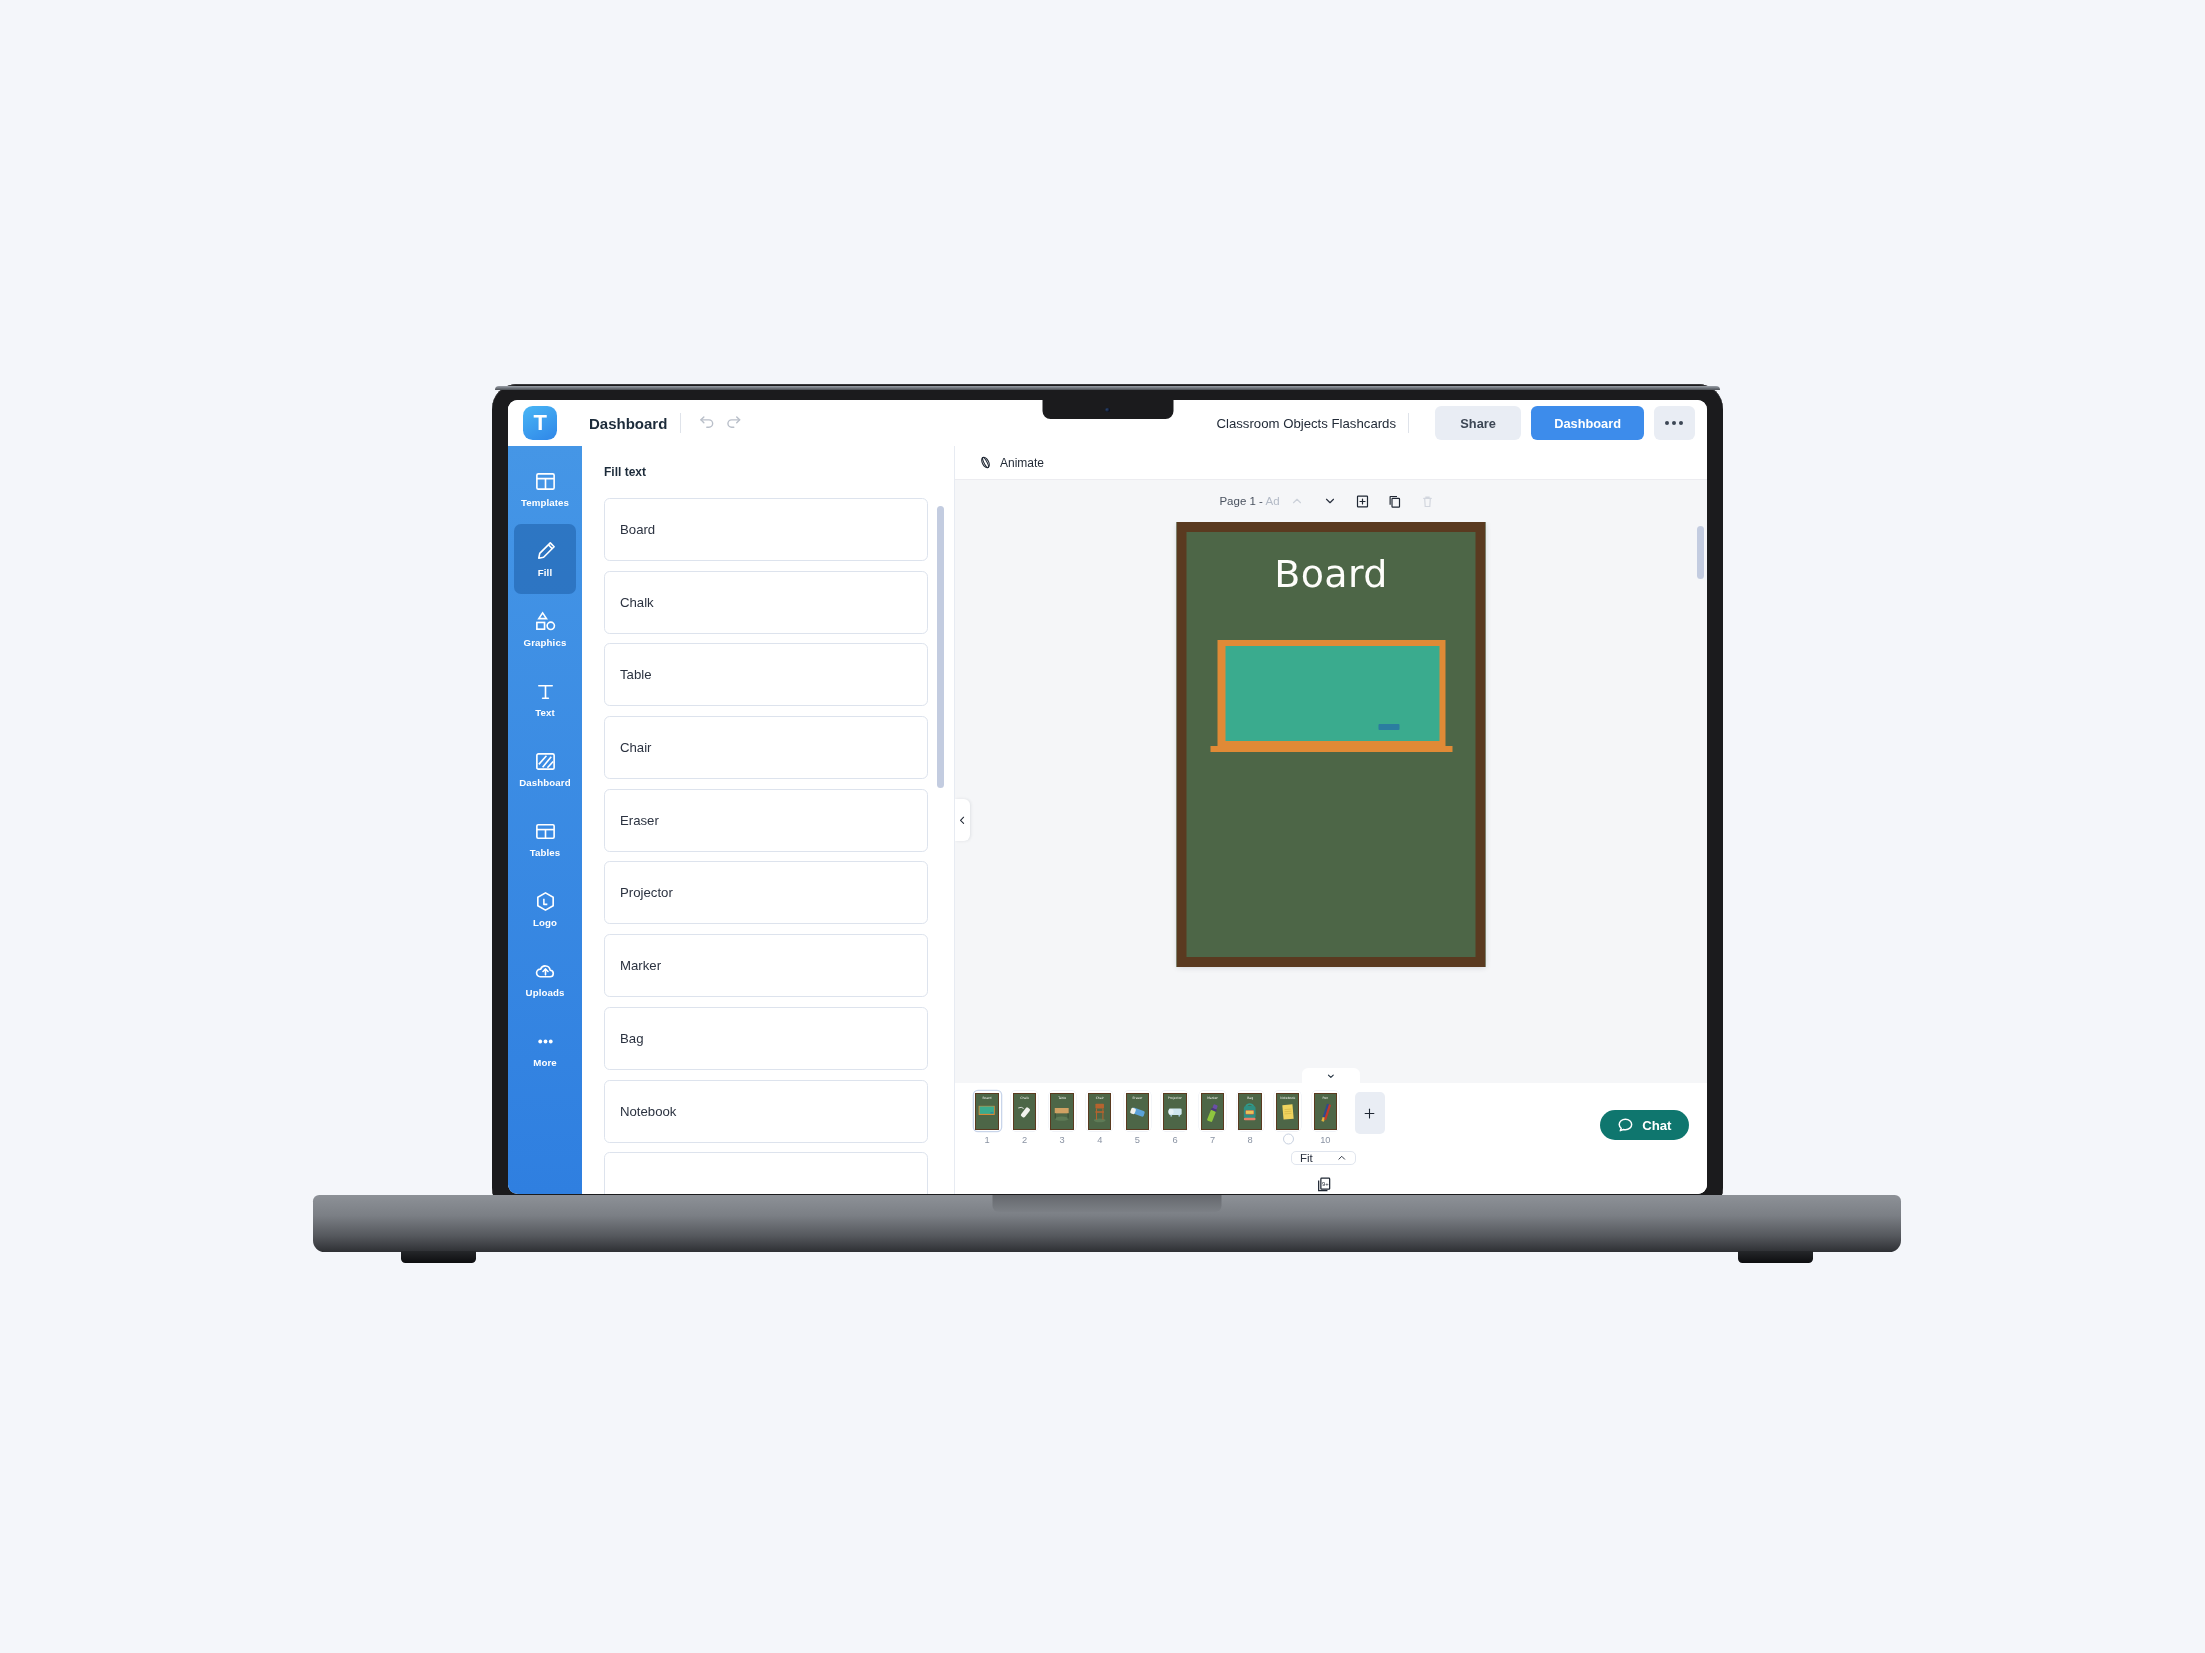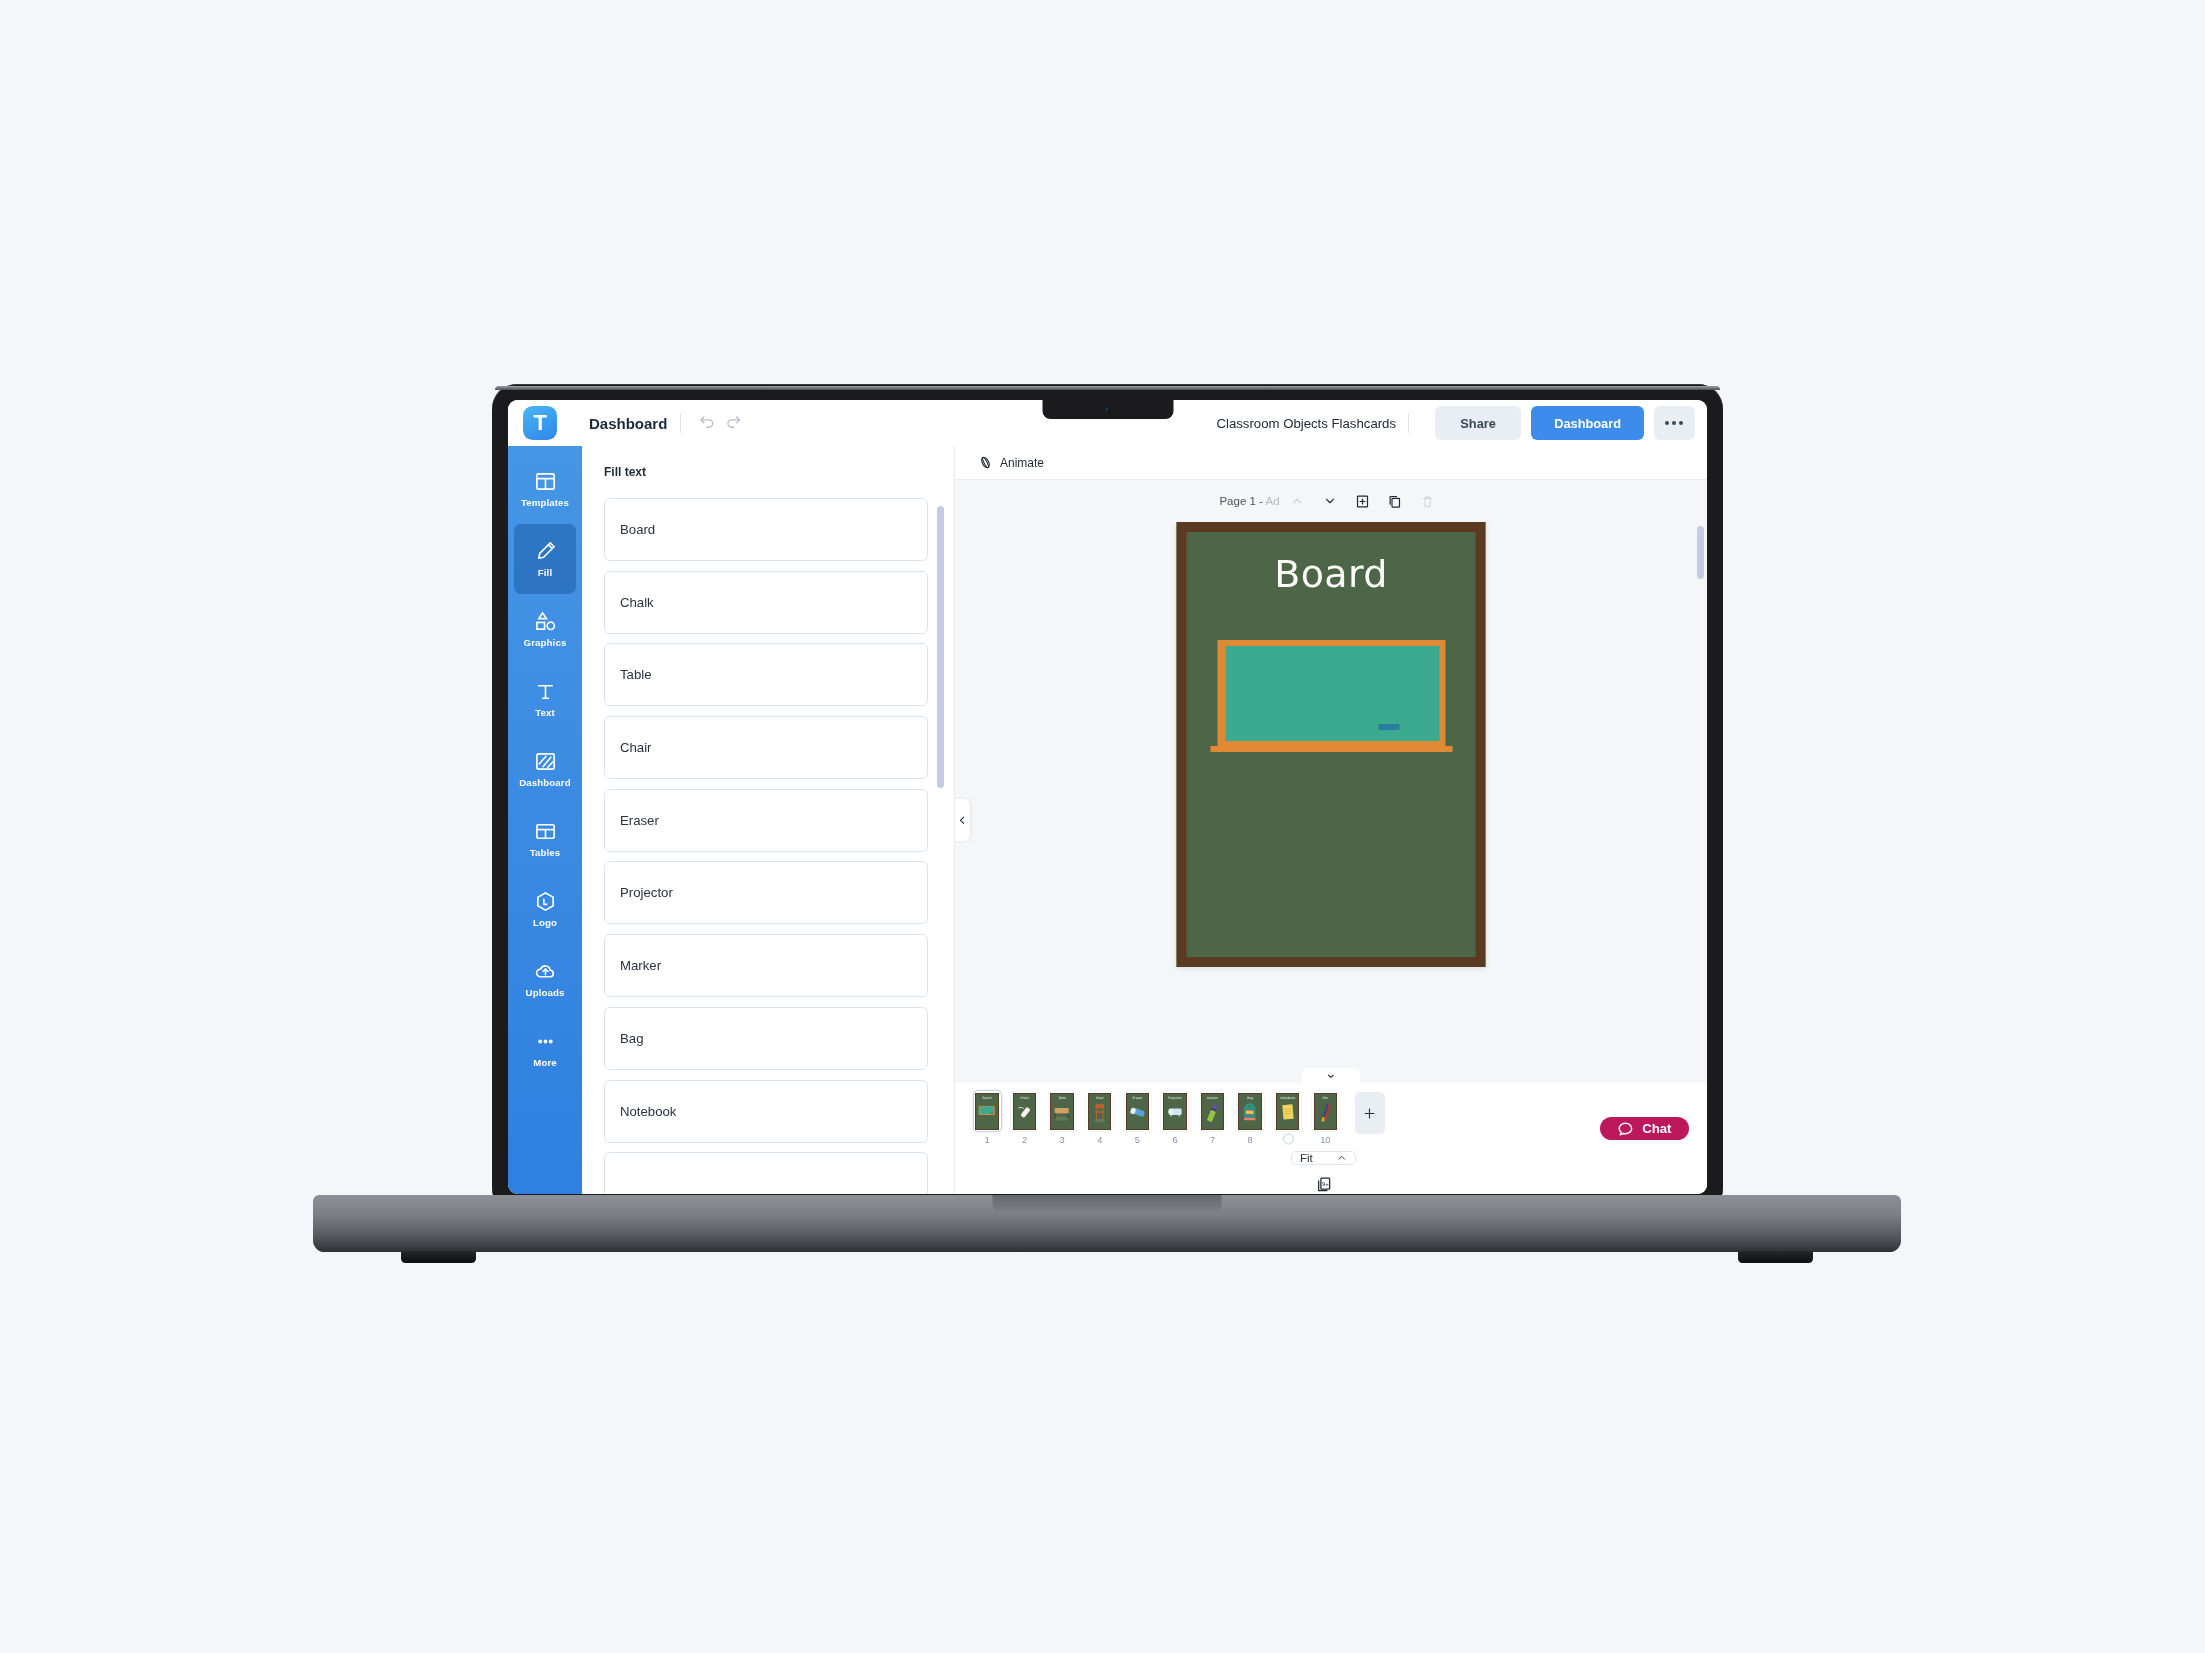--- a/index.html
+++ b/index.html
@@ -342,22 +342,22 @@
   }
   #fit-label { font-size: 11.5px; color: #2b3240; }
   #pages-count-button {
     width: 25px; height: 25px; background: none; border: none;
     cursor: pointer; display: flex; align-items: center; justify-content: center;
   }
 
   
   #chat-button {
     position: absolute; right: 18.5px; bottom: 54px;
-    height: 23px; padding: 0 17px; border-radius: 17.6px;
-    background: #be185d; border: none; cursor: pointer;
+    height: 30px; padding: 0 17px; border-radius: 17.6px;
+    background: #0f766e; border: none; cursor: pointer;
     display: flex; align-items: center; gap: 8px; z-index: 40;
     font-family: inherit;
   }
   #chat-label { color: #fff; font-size: 13.2px; font-weight: bold; }
 </style>
 </head>
 <body>
 
 <div id="laptop-mockup">
 

